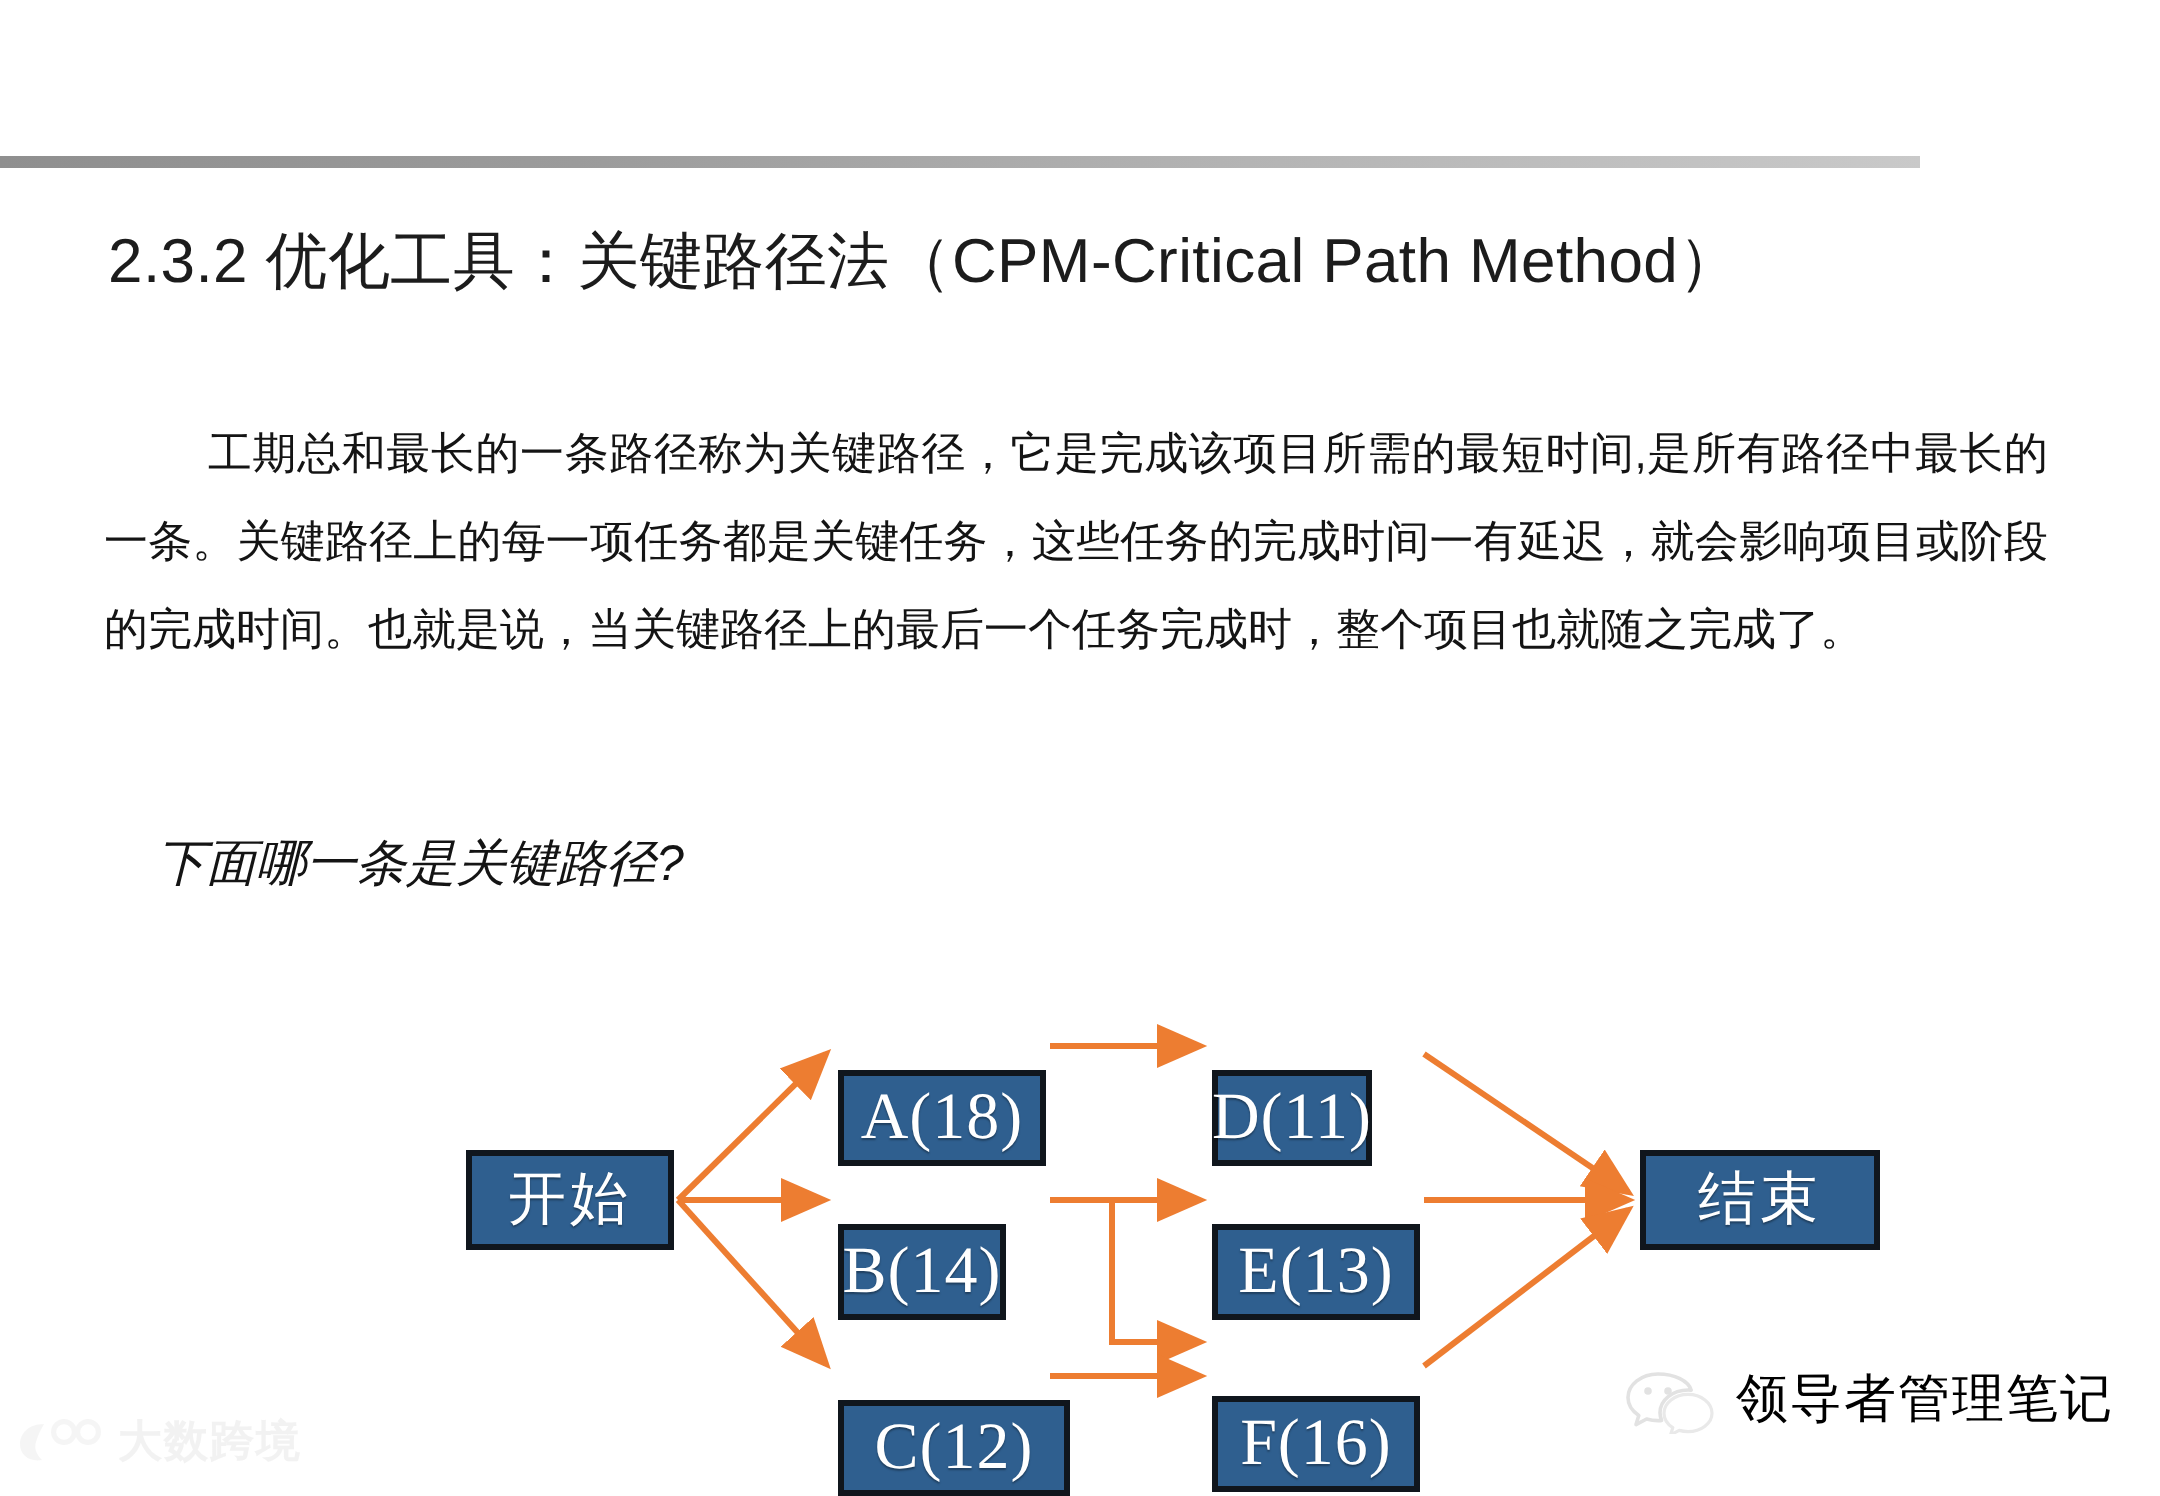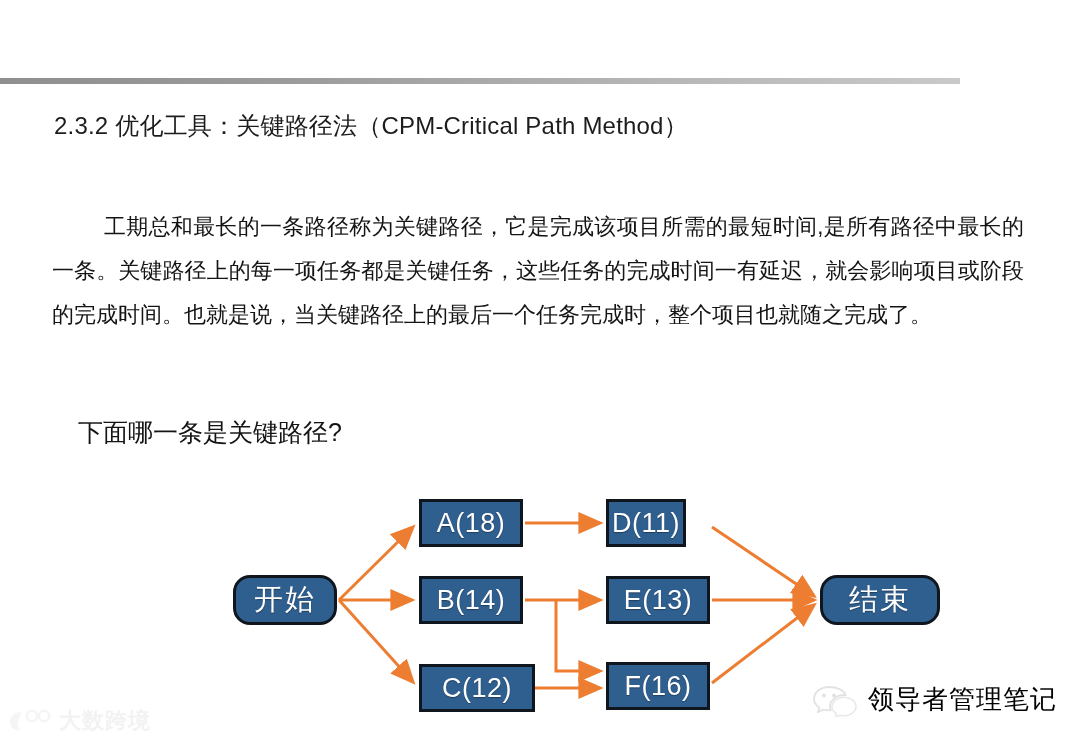--- a/index.html
+++ b/index.html
@@ -29,21 +29,21 @@
     width: 960px;
     height: 6px;
     background: linear-gradient(to right, #8f8f8f 0%, #9b9b9b 30%, #b4b4b4 65%, #c9c9c9 100%);
   }
 
   
   .slide-title {
     position: absolute;
     left: 54px;
     top: 110px;
-    font-size: 24px;
+    font-size: 31px;
     font-weight: 400;
     letter-spacing: 0.2px;
     color: #1c1c1c;
     white-space: nowrap;
     font-family: "Liberation Sans", "DejaVu Sans", sans-serif;
   }
 
   
   .body-text {
     position: absolute;
@@ -59,20 +59,21 @@
   }
 
   .question-line {
     position: absolute;
     left: 78px;
     top: 412px;
     font-size: 25px;
     line-height: 40px;
     color: #141414;
     white-space: nowrap;
+    font-style: italic;
   }
 
   
   .diagram {
     position: absolute;
     left: 0;
     top: 0;
     width: 1080px;
     height: 748px;
     pointer-events: none;
@@ -84,29 +85,29 @@
     box-sizing: border-box;
     background: #2f5f8f;
     border: 3px solid #10161d;
     display: flex;
     align-items: center;
     justify-content: center;
     color: #ffffff;
     text-shadow: 0 1px 1px rgba(0,0,0,0.35);
   }
   .node.task {
-    font-family: Liberation Sans, sans-serif;
-    font-size: 27px;
+    font-family: Liberation Serif, serif;
+    font-size: 33px;
     letter-spacing: 0.5px;
+    margin-top: 36px;
   }
   .node.terminal {
     font-family: "Liberation Sans", "DejaVu Sans", sans-serif;
     font-size: 29px;
     letter-spacing: 2px;
-    border-radius: 17px;
   }
 
   
   .wm-left {
     position: absolute;
     left: 8px;
     top: 706px;
     display: flex;
     align-items: center;
     gap: 7px;
@@ -186,21 +187,21 @@
   </div>
 
   <div class="node terminal" style="left:233px; top:575px; width:104px; height:50px;">
     <span>开始</span>
   </div>
 
   <div class="node task" style="left:419px; top:499px; width:104px; height:48px;">
     <span>A(18)</span>
   </div>
 
-  <div class="node task" style="left:419px; top:576px; width:104px; height:48px;">
+  <div class="node task" style="left:419px; top:576px; width:84px; height:48px;">
     <span>B(14)</span>
   </div>
 
   <div class="node task" style="left:419px; top:664px; width:116px; height:48px;">
     <span>C(12)</span>
   </div>
 
   <div class="node task" style="left:606px; top:499px; width:80px; height:48px;">
     <span>D(11)</span>
   </div>

